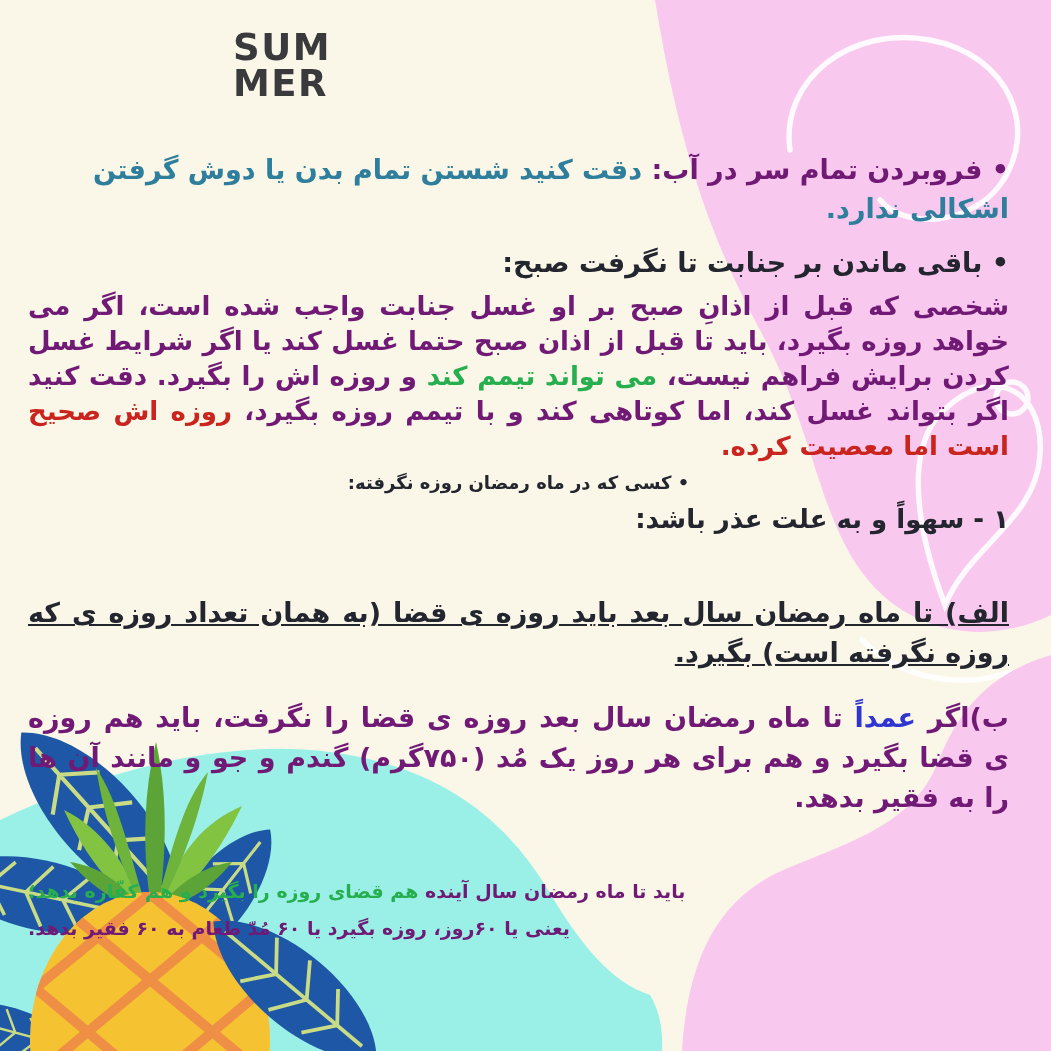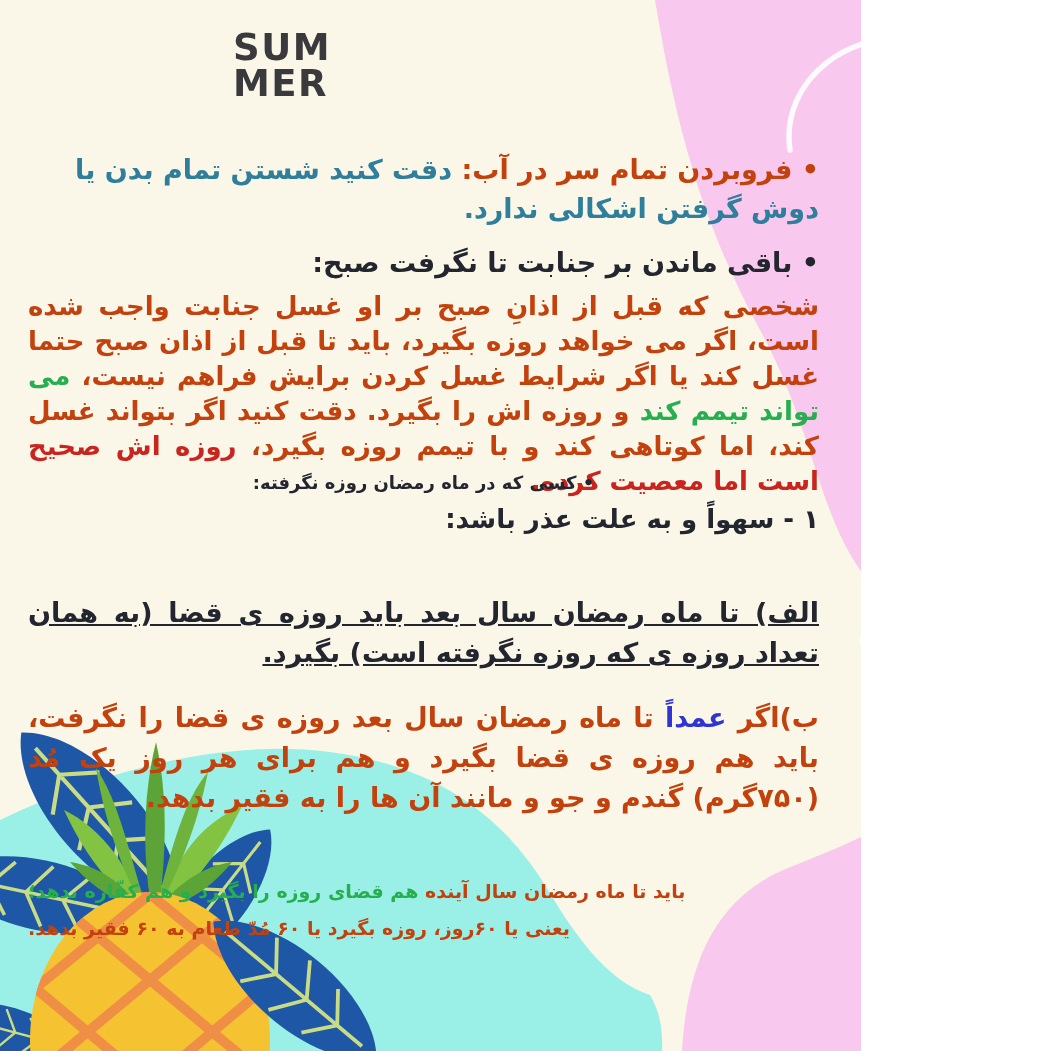--- a/index.html
+++ b/index.html
@@ -1,17 +1,17 @@
 <!DOCTYPE html>
 <html lang="fa"><head>
 <meta charset="utf-8">
 <style>
   html,body { margin:0; padding:0; }
   .page {
-    position:relative; width:861px; height:1051px; overflow:hidden;
+    position:relative; width:1051px; height:1051px; overflow:hidden;
     background:#FAF7E9;
     font-family:"DejaVu Sans", sans-serif;
   }
   svg.deco { position:absolute; left:0; top:0; z-index:0; }
   .logo {
     position:absolute; left:233px; top:30px; z-index:2;
     font-weight:800; font-size:37px; line-height:0.98; letter-spacing:1.5px;
     color:#3a3a3c;
   }
   .text-layer { position:absolute; inset:0; z-index:2; direction:rtl; }
@@ -22,21 +22,21 @@
   .h3   { top:472px; font-size:18px; font-weight:bold; text-align:center; }
   .i1   { top:504px; font-size:26px; font-weight:bold; text-align:right; }
   .alef { top:593px; font-size:27px; font-weight:bold; line-height:40px; text-align:justify;text-decoration:underline; }
   .be   { top:698px; font-size:27px; font-weight:bold; line-height:40px; text-align:justify; }
   .i2   { top:830px; font-size:27px; font-weight:bold; text-align:right; }
   .fin  { top:873px; font-size:19px; font-weight:bold; line-height:37px; text-align:left; }
   .c-teal  { color:#2E7E9C; }
   .c-green { color:#27AE4F; }
   .c-red   { color:#C9241D; }
   .c-blue  { color:#2F35D0; }
-  .c-dark  { color:#c2410c; }
+  .c-dark  { color:#701a75; }
 </style>
 </head>
 <body>
 
 <div class="page">
 
   <svg class="deco" width="1051" height="1051" viewBox="0 0 1051 1051">
     <defs>
       <clipPath id="bodyClip">
           <ellipse cx="150" cy="1040" rx="120" ry="148"></ellipse>

